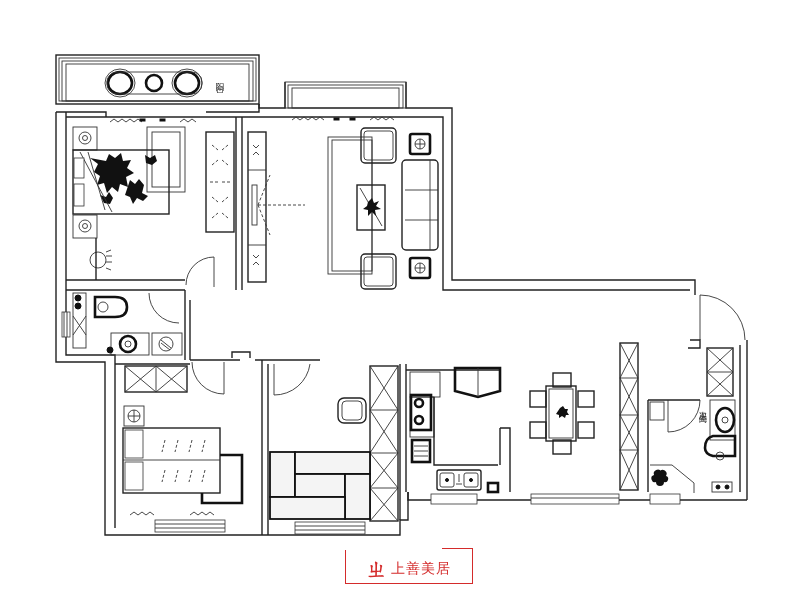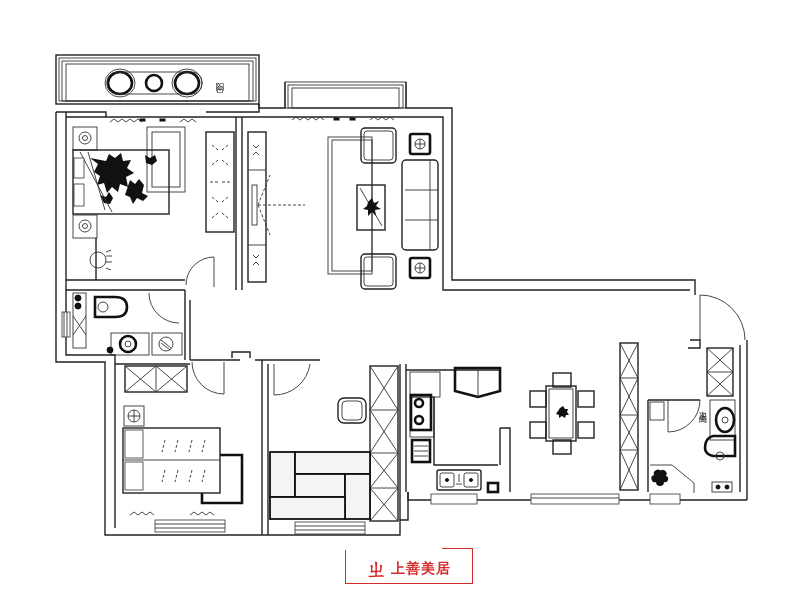--- a/index.html
+++ b/index.html
@@ -13,21 +13,21 @@
   .door { fill: none; stroke: #333; stroke-width: 0.9; }
   .dash { fill: none; stroke: #333; stroke-width: 0.9; stroke-dasharray: 3 2; }
   .stone { fill: #f4f4f4; stroke: #111; stroke-width: 1.8; }
   #logo {
     position: absolute; left: 345px; top: 554px; width: 128px; height: 30px;
     border: 1px solid #d42b2b; border-top: none; box-sizing: border-box;
     display: flex; align-items: center; justify-content: center; gap: 4px;
     color: #d42b2b;
   }
   #logo .mark { font-family: "DejaVu Sans", sans-serif; font-size: 20px; font-weight: bold; line-height: 1; }
-  #logo .text { font-family: "DejaVu Sans", sans-serif; font-size: 14px; font-weight: bold; letter-spacing: 1px; }
+  #logo .text { font-family: "DejaVu Sans", sans-serif; font-size: 14px; font-weight: normal; letter-spacing: 1px; }
   #logo .corner-tl { position: absolute; left: -1px; top: -4px; width: 10px; height: 4px; border-left: 1px solid #d42b2b; }
   #logo .corner-tr { position: absolute; right: -1px; top: -6px; width: 30px; height: 6px; border-top: 1px solid #d42b2b; border-right: 1px solid #d42b2b; }
   .vtext { position: absolute; writing-mode: vertical-rl; font-size: 9px; color: #333; letter-spacing: 1px; }
 </style>
 </head>
 <body>
 
 <svg id="plan" viewBox="0 0 800 600" xmlns="http://www.w3.org/2000/svg">
 
   <g>

